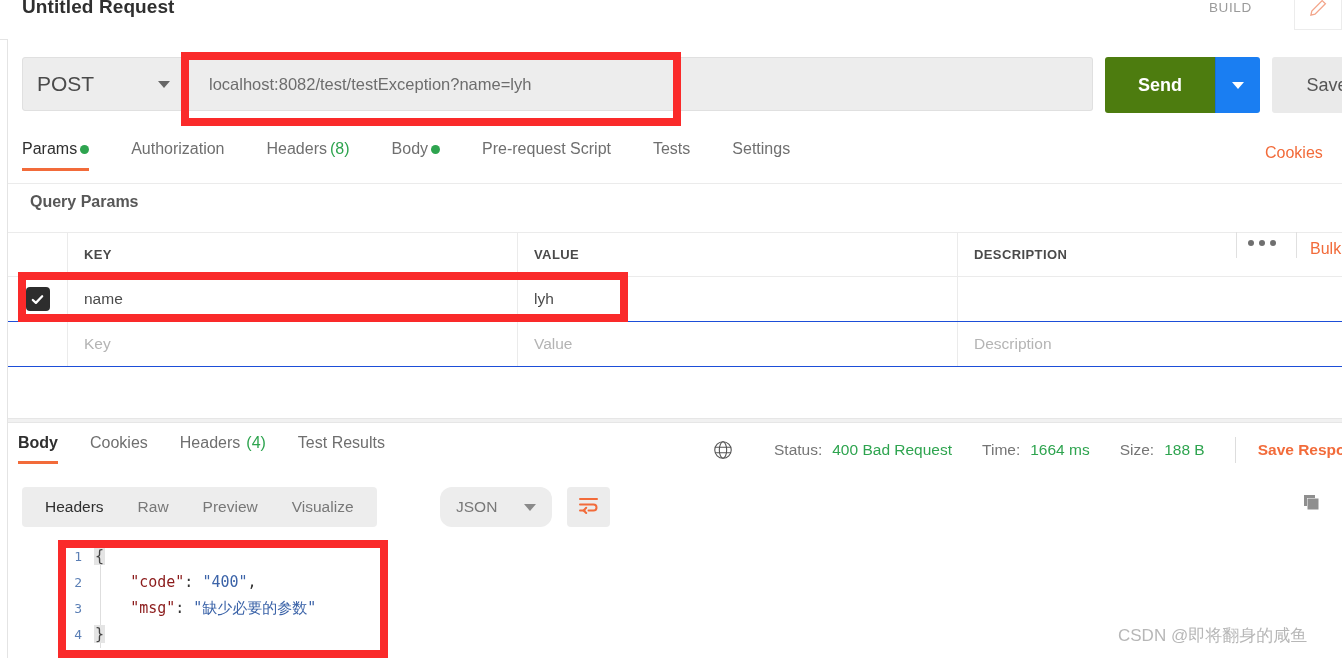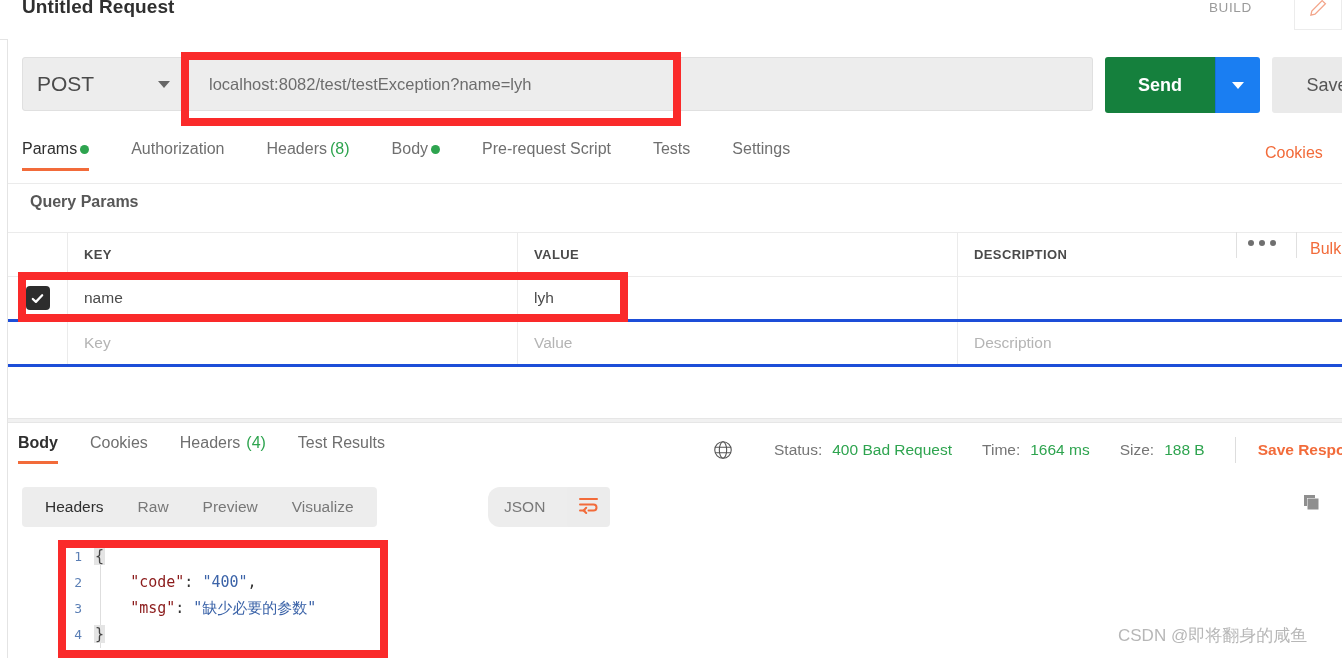--- a/index.html
+++ b/index.html
@@ -67,21 +67,21 @@
     background: #ededed;
     border: 1px solid #e0e0e0; border-left: none;
     border-radius: 0 3px 3px 0;
     display: flex; align-items: center;
     padding-left: 24px;
     font-size: 16.5px; color: #6d6d6d;
     overflow: hidden; white-space: nowrap;
   }
   #send-btn {
     left: 1105px; top: 57px; width: 110px; height: 56px;
-    background: #15803d; border-radius: 3px 0 0 3px;
+    background: #4d7c0f; border-radius: 3px 0 0 3px;
     display: flex; align-items: center; justify-content: center;
     color: #fff; font-size: 18px; font-weight: bold;
     cursor: pointer;
   }
   #send-caret-btn {
     left: 1215px; top: 57px; width: 45px; height: 56px;
     background: #1a7ef2; border-radius: 0 3px 3px 0;
     border-left: 1px solid #1570dd;
     display: flex; align-items: center; justify-content: center;
     cursor: pointer;
@@ -132,21 +132,21 @@
     left: 30px; top: 193px;
     font-size: 16px; font-weight: bold; color: #575757;
   }
 
   
   #params-table {
     left: 8px; top: 232px; width: 1334px;
   }
   .ptr { display: flex; height: 45px; align-items: stretch; }
   .ptr.head { border-top: 1px solid #ebebeb; border-bottom: 1px solid #ebebeb; }
-  .ptr.row  { border-bottom: 3px solid #1d4ed8; }
+  .ptr.row  { border-bottom: 1px solid #1d4ed8; }
   .pcell {
     border-right: 1px solid #ebebeb;
     display: flex; align-items: center;
     padding-left: 16px;
     font-size: 15.5px;
   }
   .c-check { width: 60px; padding-left: 0; justify-content: center; }
   .c-key   { width: 450px; }
   .c-val   { width: 440px; }
   .c-desc  { flex: 1; border-right: none; }
@@ -220,21 +220,20 @@
   }
   .fmt {
     font-size: 15.5px; color: #787878; padding: 0 17px; cursor: pointer;
   }
   .fmt.active { color: #2f2f2f; }
   #json-pill {
     left: 440px; top: 487px; width: 112px; height: 40px;
     background: #ededed; border-radius: 12px;
     display: flex; align-items: center; padding: 0 16px; gap: 14px;
     cursor: pointer;
-    margin-left: 48px;
   }
   #json-label { font-size: 15.5px; color: #787878; flex: 1; }
   #json-pill .caret-down { border-top-color: #8a8a8a; }
   #wrap-btn {
     left: 567px; top: 487px; width: 43px; height: 40px;
     background: #ececec; border-radius: 4px;
     display: flex; align-items: center; justify-content: center;
     cursor: pointer;
   }
   #copy-btn {

